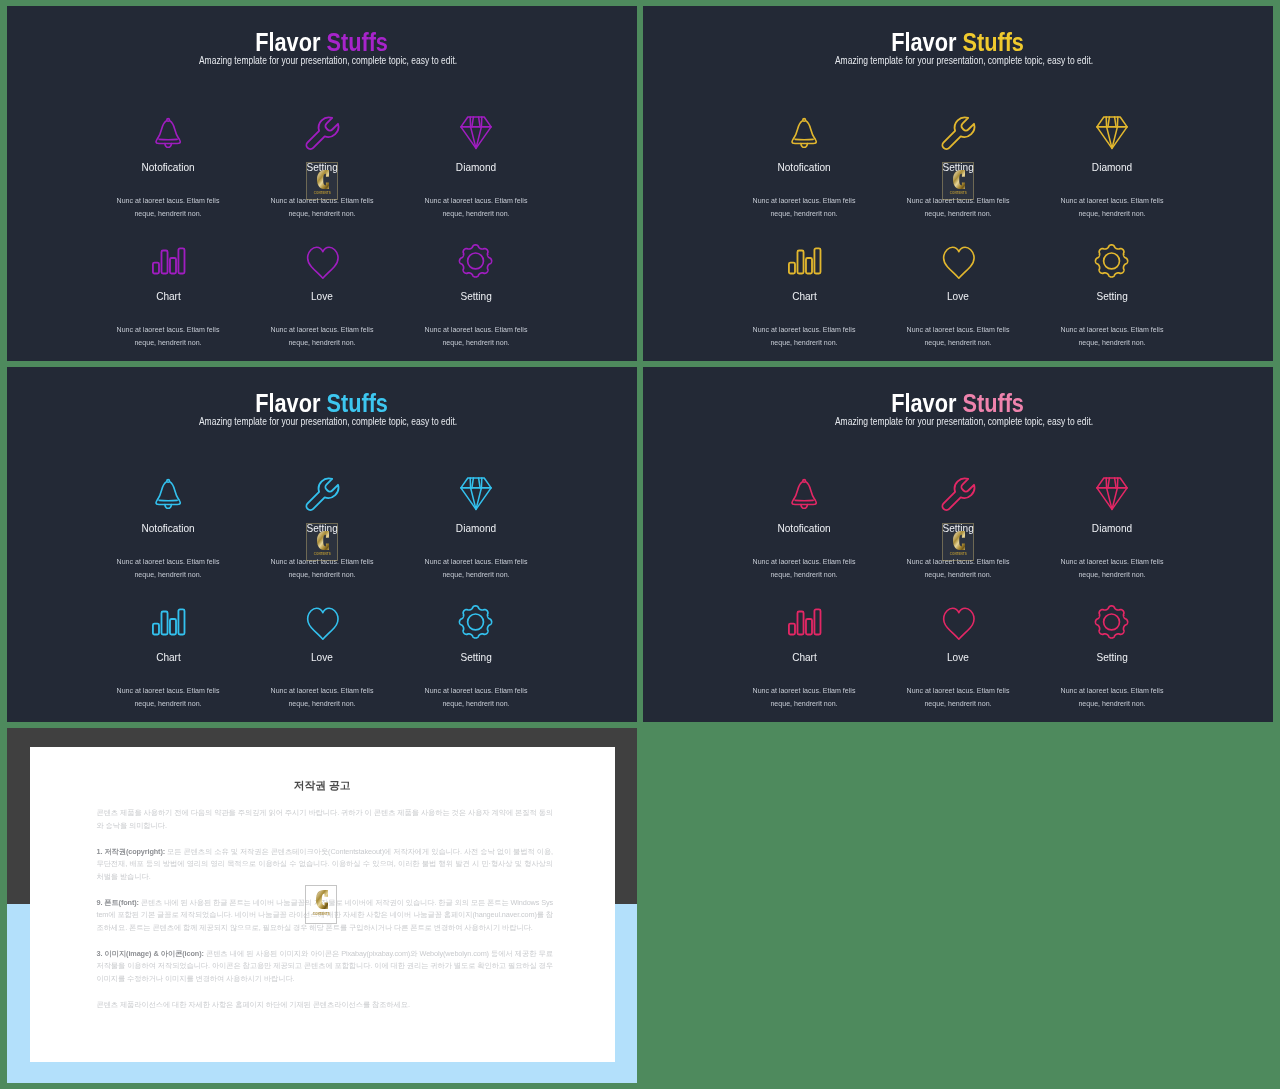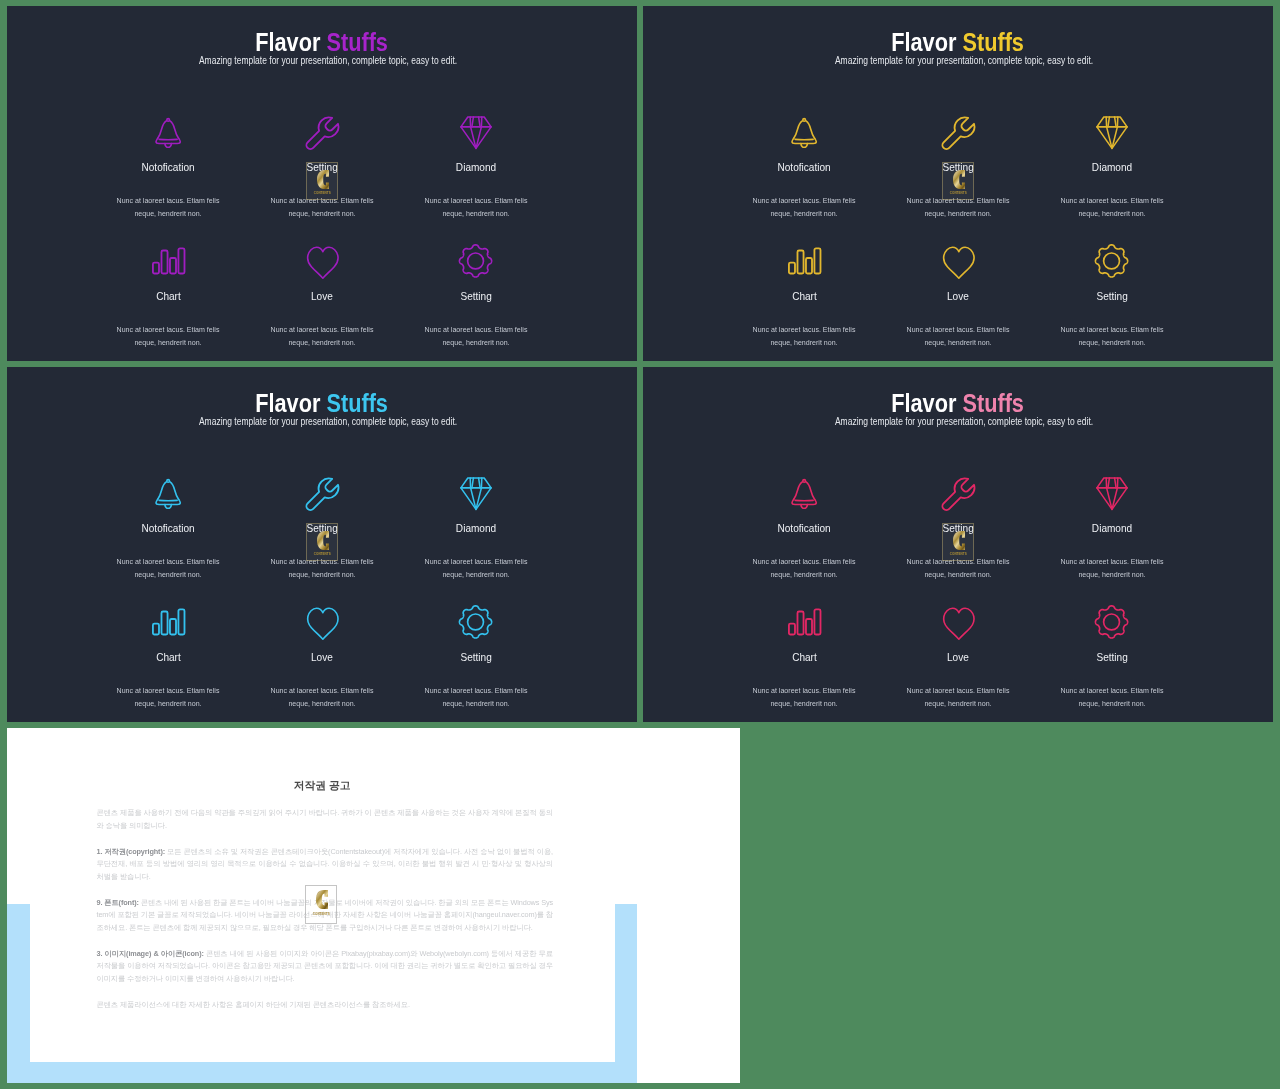--- a/index.html
+++ b/index.html
@@ -6,21 +6,21 @@
   body{width:1280px;height:1089px;background:#4e8a5d;
        font-family:"Liberation Sans",sans-serif;overflow:hidden;
        -webkit-font-smoothing:antialiased;}
   
   .grid{position:relative;width:1280px;height:1089px;}
   .slide{position:absolute;background:#232936;overflow:hidden;filter:opacity(1);}
   .s1{left:7px;top:6px;width:630px;height:355px;}
   .s2{left:643px;top:6px;width:630px;height:355px;}
   .s3{left:7px;top:367px;width:630px;height:355px;}
   .s4{left:643px;top:367px;width:630px;height:355px;}
-  .s5{left:7px;top:728px;width:733px;height:355px;background:#ffffff;}
+  .s5{left:7px;top:728px;width:630px;height:355px;background:#404040;}
 
   .title{position:absolute;left:0;right:0;top:24px;text-align:center;
          font-size:25.4px;font-weight:bold;color:#ffffff;line-height:25px;
          white-space:nowrap;}
   .title > span{display:inline-block;transform:scaleX(.855);transform-origin:center;}
   .subtitle{position:absolute;left:13px;right:0;top:49px;text-align:center;
             font-size:10px;color:#e6e9ee;font-weight:400;line-height:12px;
             white-space:nowrap;}
   .subtitle > span{display:inline-block;transform:scaleX(.849);transform-origin:center;}
   .cols{position:absolute;left:84px;top:105.4px;width:462px;}

